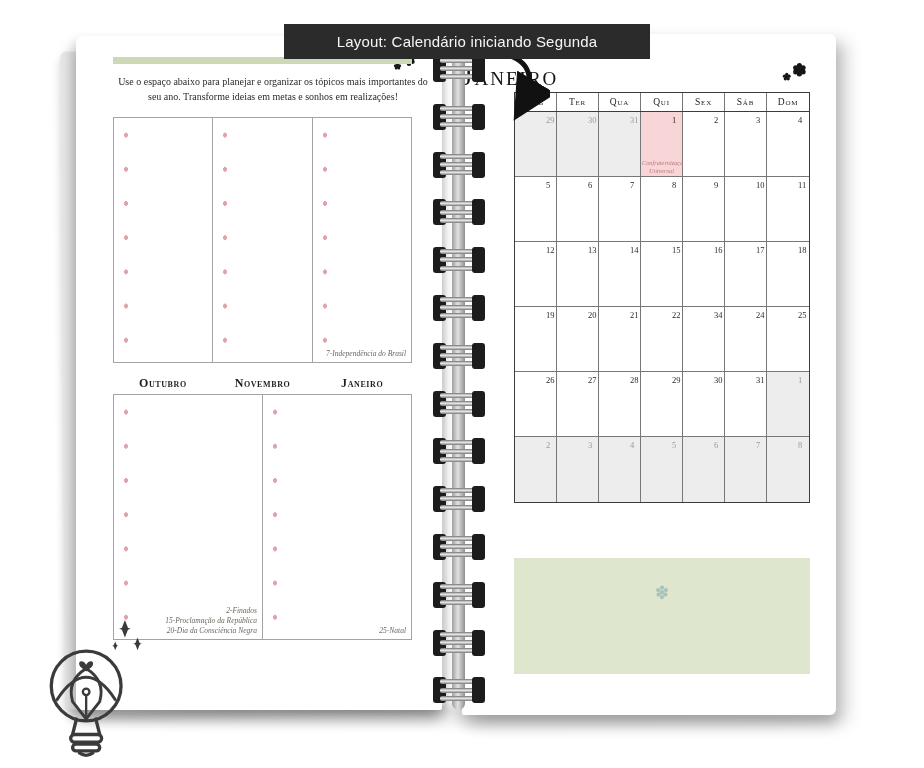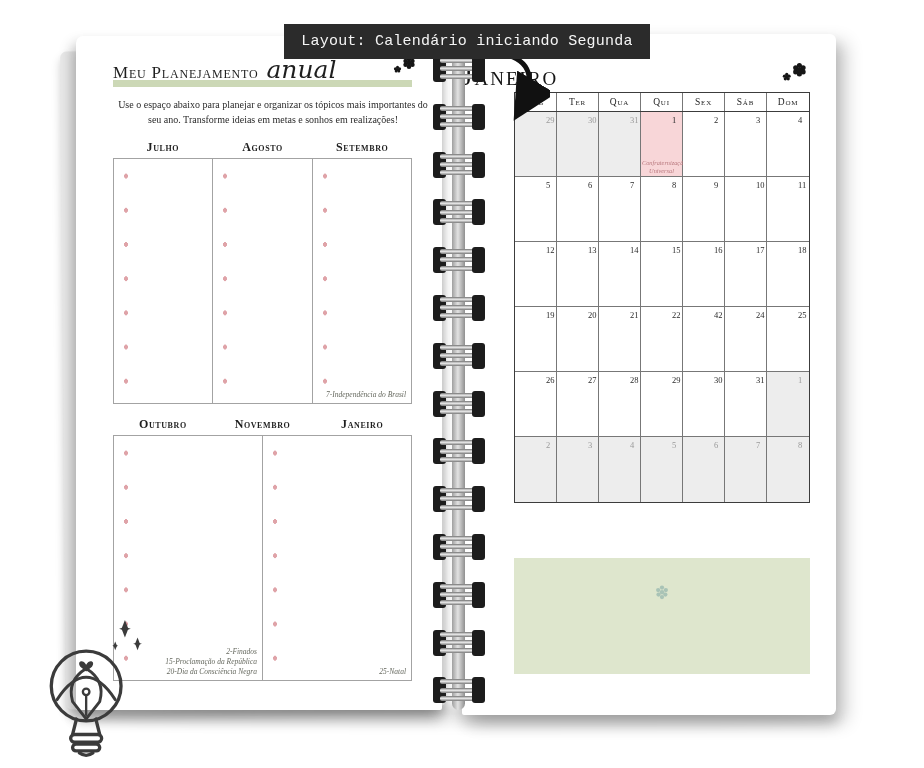--- a/index.html
+++ b/index.html
@@ -14,21 +14,21 @@
   *{margin:0;padding:0;box-sizing:border-box;}
   html,body{background:#ffffff;}
   body{font-family:"Liberation Serif", serif;}
   .scene{position:relative;width:924px;height:768px;overflow:hidden;background:#fff;}
 
   
   .banner{
     position:absolute;left:284px;top:24px;width:366px;height:35px;z-index:30;
     background:var(--banner-bg);color:#f5f5f5;
     display:flex;align-items:center;justify-content:center;
-    font-family:Liberation Mono, monospace;font-size:15px;letter-spacing:.2px;
+    font-family:Liberation Sans, sans-serif;font-size:15px;letter-spacing:.2px;
   }
 
   
   .under-page{
     position:absolute;left:63px;top:50px;width:380px;height:658px;z-index:8;
     background:#e9e9e9;border-radius:6px;transform:rotate(-.5deg);
     box-shadow:0 6px 10px rgba(0,0,0,.18);
   }
   .left-page{
     position:absolute;left:76px;top:36px;width:366px;height:674px;z-index:10;
@@ -142,24 +142,20 @@
 <body>
 
 <div class="scene">
 
   <div class="floor-shadow"></div>
   <div class="under-page"></div>
 
   <div class="left-page">
     <div class="lp-inner">
       <div class="lp-titleblock">
-        <div class="lp-titlerow">
-          <span class="lp-title">Meu Planejamento</span>
-          <span class="lp-title-script">anual</span>
-        </div>
         <div class="lp-greenbar"></div>
         <span class="lp-clover">
           <svg width="26" height="20" viewBox="0 0 26 20">
             <g fill="#161616">
               <circle cx="17" cy="5" r="2.3"></circle>
                 <circle cx="20.4" cy="7" r="2.3"></circle>
                 <circle cx="20.4" cy="10.8" r="2.3"></circle>
               <circle cx="17" cy="12.8" r="2.3"></circle>
                 <circle cx="13.6" cy="10.8" r="2.3"></circle>
                 <circle cx="13.6" cy="7" r="2.3"></circle>
@@ -170,25 +166,20 @@
               <circle cx="4.2" cy="17.1" r="1.5"></circle>
                 <circle cx="3.4" cy="14.7" r="1.5"></circle>
                 <circle cx="5.5" cy="15.5" r="1.6"></circle>
             </g>
           </svg>
         </span>
       </div>
       <p class="lp-subtitle">Use o espaço abaixo para planejar e organizar os tópicos mais importantes do seu ano. Transforme ideias em metas e sonhos em realizações!</p>
 
       <div class="month-table">
-        <div class="month-head">
-            <div class="month-name">Julho</div>
-            <div class="month-name">Agosto</div>
-            <div class="month-name">Setembro</div>
-          </div>
         <div class="month-body">
             <div class="month-col">
               <div class="month-notes"></div>
             </div>
             <div class="month-col">
               <div class="month-notes"></div>
             </div>
             <div class="month-col">
               <div class="month-notes">
                 <div>7-Independência do Brasil</div>
@@ -325,21 +316,21 @@
             <div class="day">
               <div class="num">20</div>
             </div>
             <div class="day">
               <div class="num">21</div>
             </div>
             <div class="day">
               <div class="num">22</div>
             </div>
             <div class="day">
-              <div class="num">42</div>
+              <div class="num">34</div>
             </div>
             <div class="day">
               <div class="num">24</div>
             </div>
             <div class="day">
               <div class="num">25</div>
             </div>
             <div class="day">
               <div class="num">26</div>
             </div>

